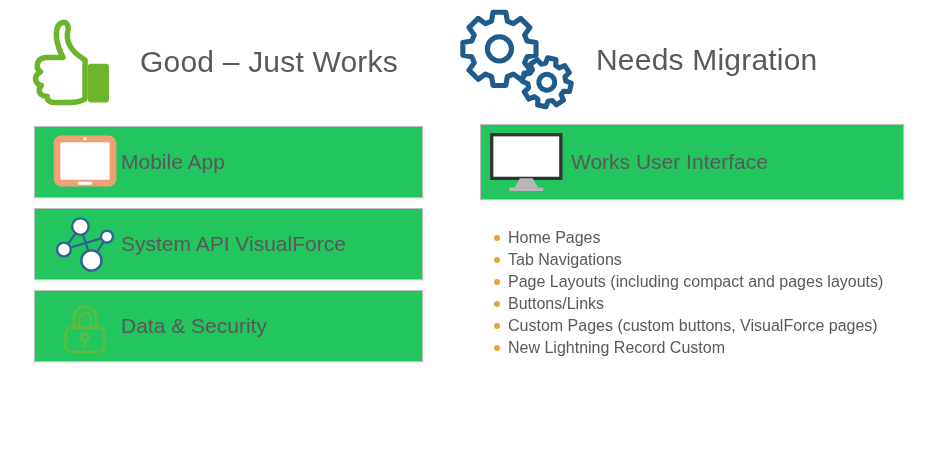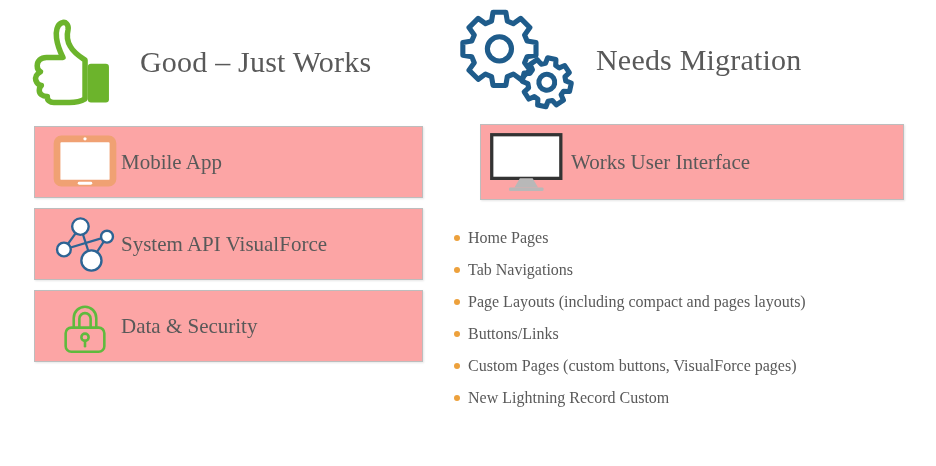--- a/index.html
+++ b/index.html
@@ -1,43 +1,43 @@
 <!DOCTYPE html>
 <html style="--title-text: #595959; --body-text: #595959; --box-border: #bdbdbd; --green: #6cb42c; --green-lock: #5fba3d; --orange: #f0a173; --dark-blue: #1f5c8b; --steel-blue: #2d6494; --light-blue: #56ace0; --bullet-orange: #eda13c; --monitor-dark: #333333; --monitor-gray: #b8b8b8;"><head>
 <meta charset="utf-8">
 <title>Slide</title>
 <style>
   html,body{margin:0;padding:0;background:#fff;}
   .canvas{
     position:relative;width:936px;height:456px;background:#ffffff;overflow:hidden;
-    font-family:Liberation Serif, serif;color:var(--body-text,#595959);
+    font-family:Liberation Sans, sans-serif;color:var(--body-text,#595959);
   }
   
   .col-header{position:absolute;display:flex;align-items:center;}
   .col-header h1{font-size:30px;font-weight:400;color:var(--title-text,#595959);margin:0;letter-spacing:.2px;white-space:nowrap;}
   .header-left{left:28px;top:14px;height:96px;}
   .header-left .icon-wrap{width:92px;height:96px;margin-right:20px;}
   .header-right{left:456px;top:8px;height:104px;}
   .header-right .icon-wrap{width:124px;height:104px;margin-right:16px;}
   .icon-wrap{display:flex;align-items:center;justify-content:center;flex:0 0 auto;}
 
   
   .left-cards{position:absolute;left:34px;top:126px;width:389px;display:flex;flex-direction:column;gap:10px;}
   .card{
-    height:72px;background:#fca5a5;border:1px solid var(--box-border,#bdbdbd);
+    height:72px;background:#22c55e;border:1px solid var(--box-border,#bdbdbd);
     box-shadow:1px 1px 2px rgba(0,0,0,.10);
     display:flex;align-items:center;box-sizing:border-box;text-align:center;
   }
   .card .icon-box{width:72px;margin-left:14px;display:flex;align-items:center;justify-content:center;flex:0 0 auto;}
   .card .card-label{font-size:21px;color:var(--body-text,#595959);white-space:nowrap;}
   .right-card{position:absolute;left:480px;top:124px;width:424px;height:76px;}
   .right-card .icon-box{width:84px;margin-left:6px;}
 
   
-  .bullets{position:absolute;left:454px;top:227px;margin:0;padding:0;list-style:none;display:flex;flex-direction:column;gap:10px;}
+  .bullets{position:absolute;left:494px;top:227px;margin:0;padding:0;list-style:none;display:flex;flex-direction:column;gap:0;}
   .bullets li{display:flex;align-items:center;line-height:22px;font-size:16px;color:var(--body-text,#595959);white-space:nowrap;}
   .dot{width:6px;height:6px;border-radius:50%;background:var(--bullet-orange,#eda13c);margin-right:8px;flex:0 0 auto;}
 
   
   svg{display:block;}
   .thumb-stroke{stroke:var(--green,#6cb42c);fill:none;stroke-width:6;stroke-linejoin:round;stroke-linecap:round;}
   .thumb-fill{fill:var(--green,#6cb42c);}
   .gear-stroke{stroke:var(--dark-blue,#1f5c8b);fill:none;}
   .tablet-stroke{stroke:var(--orange,#f0a173);fill:#fff;}
   .tablet-fill{fill:#fff;}

